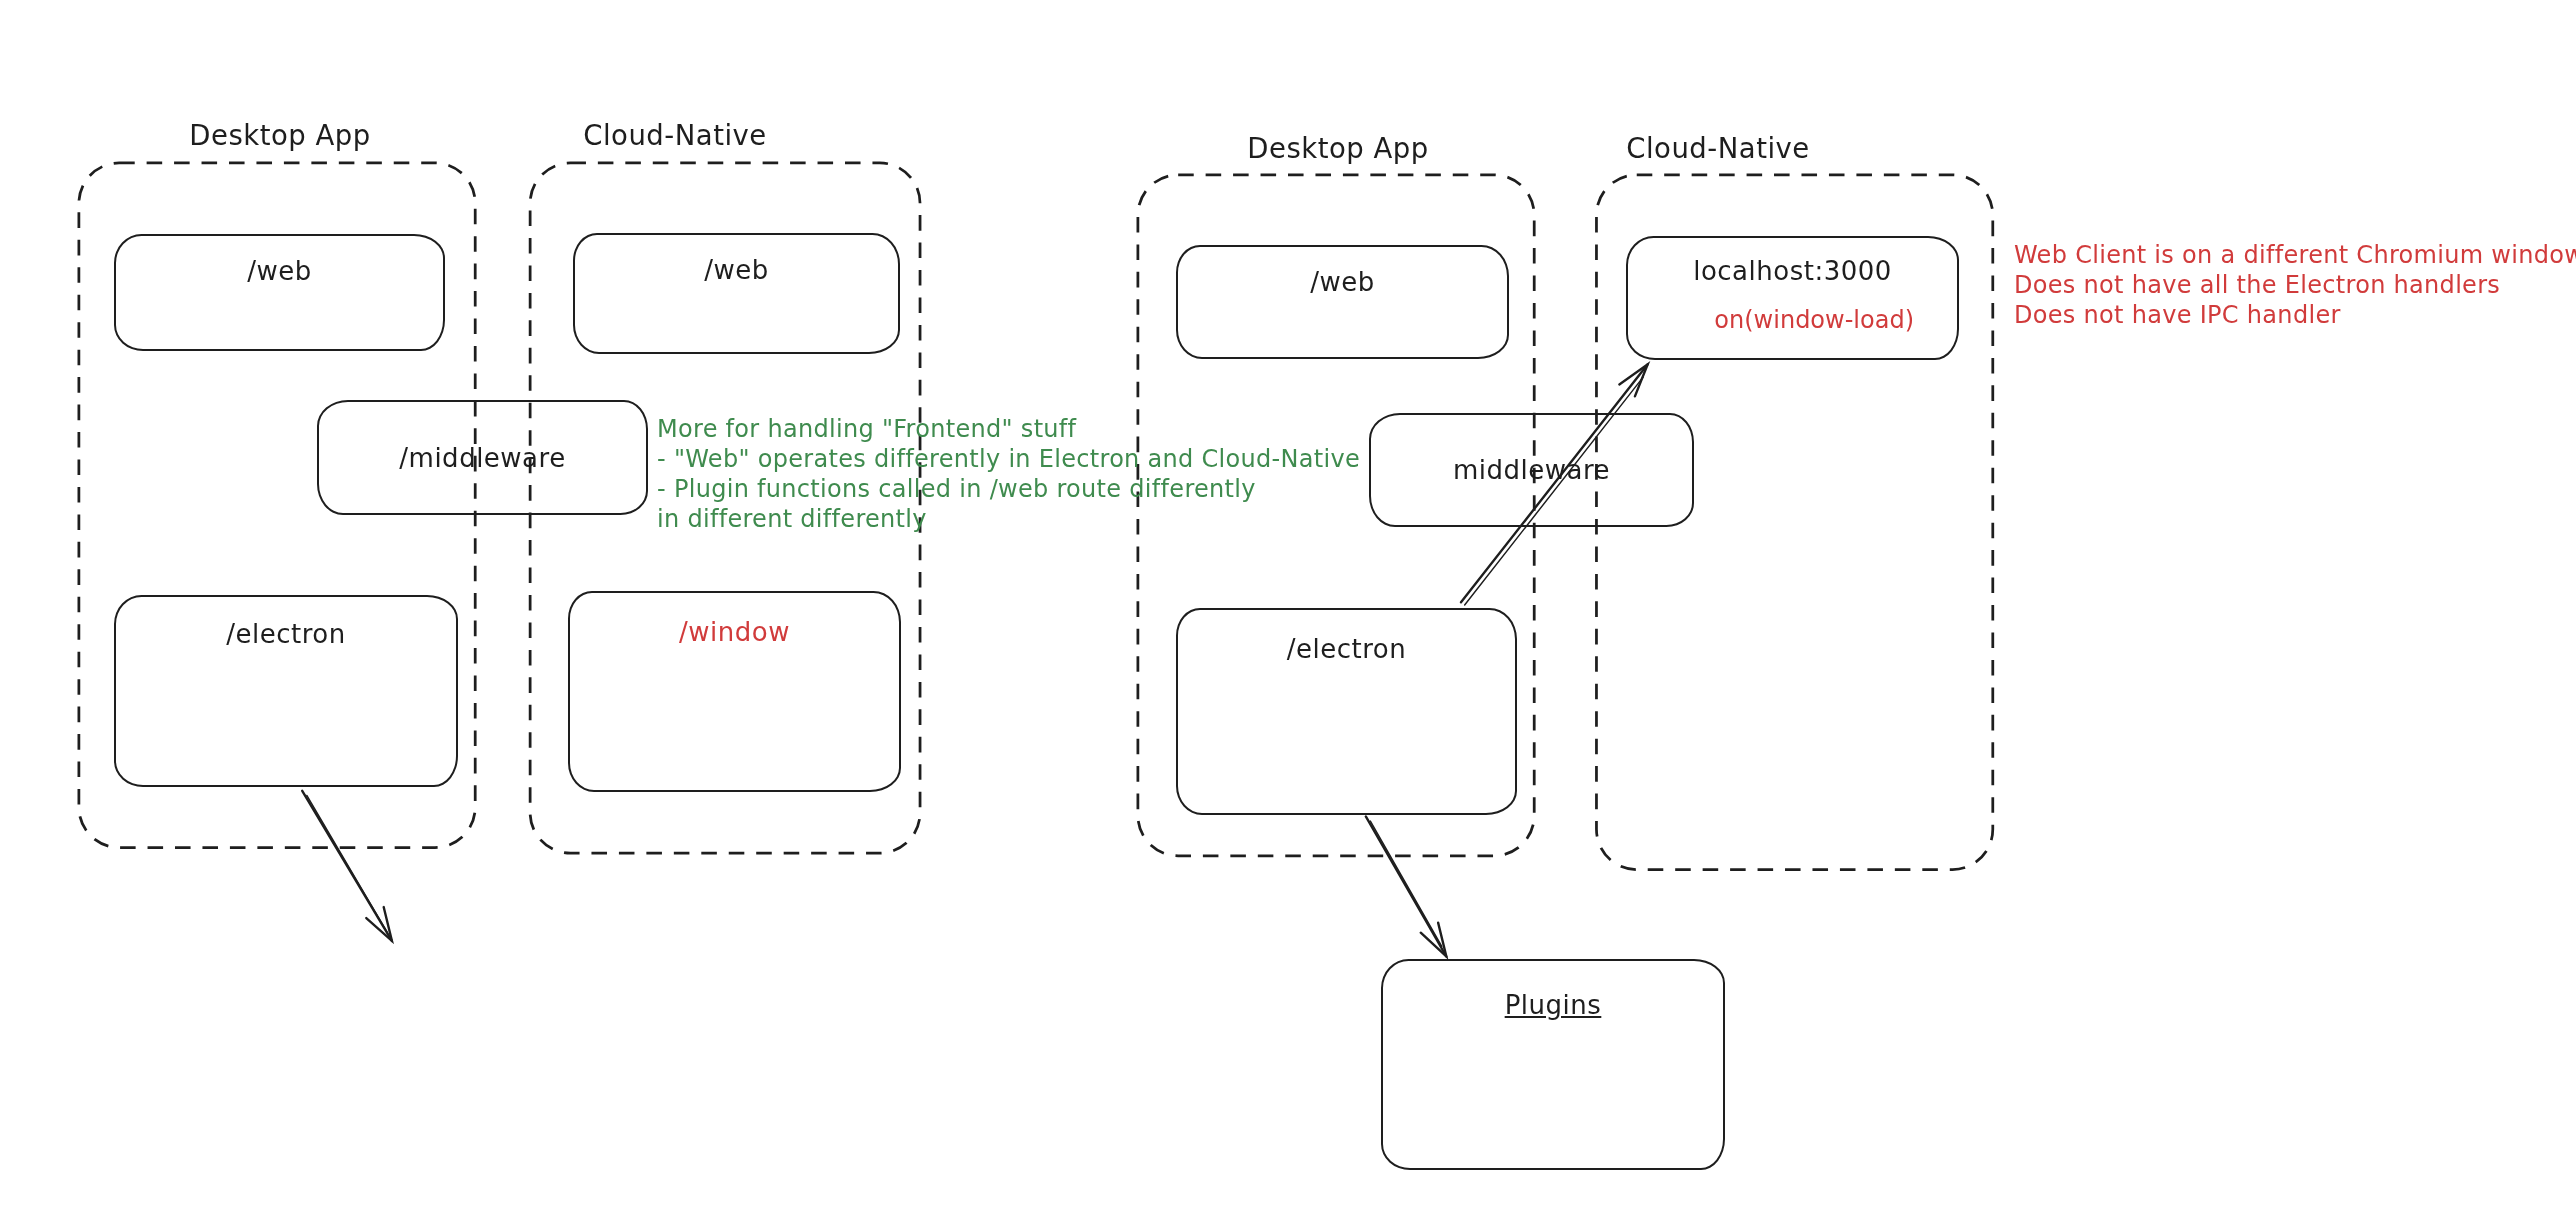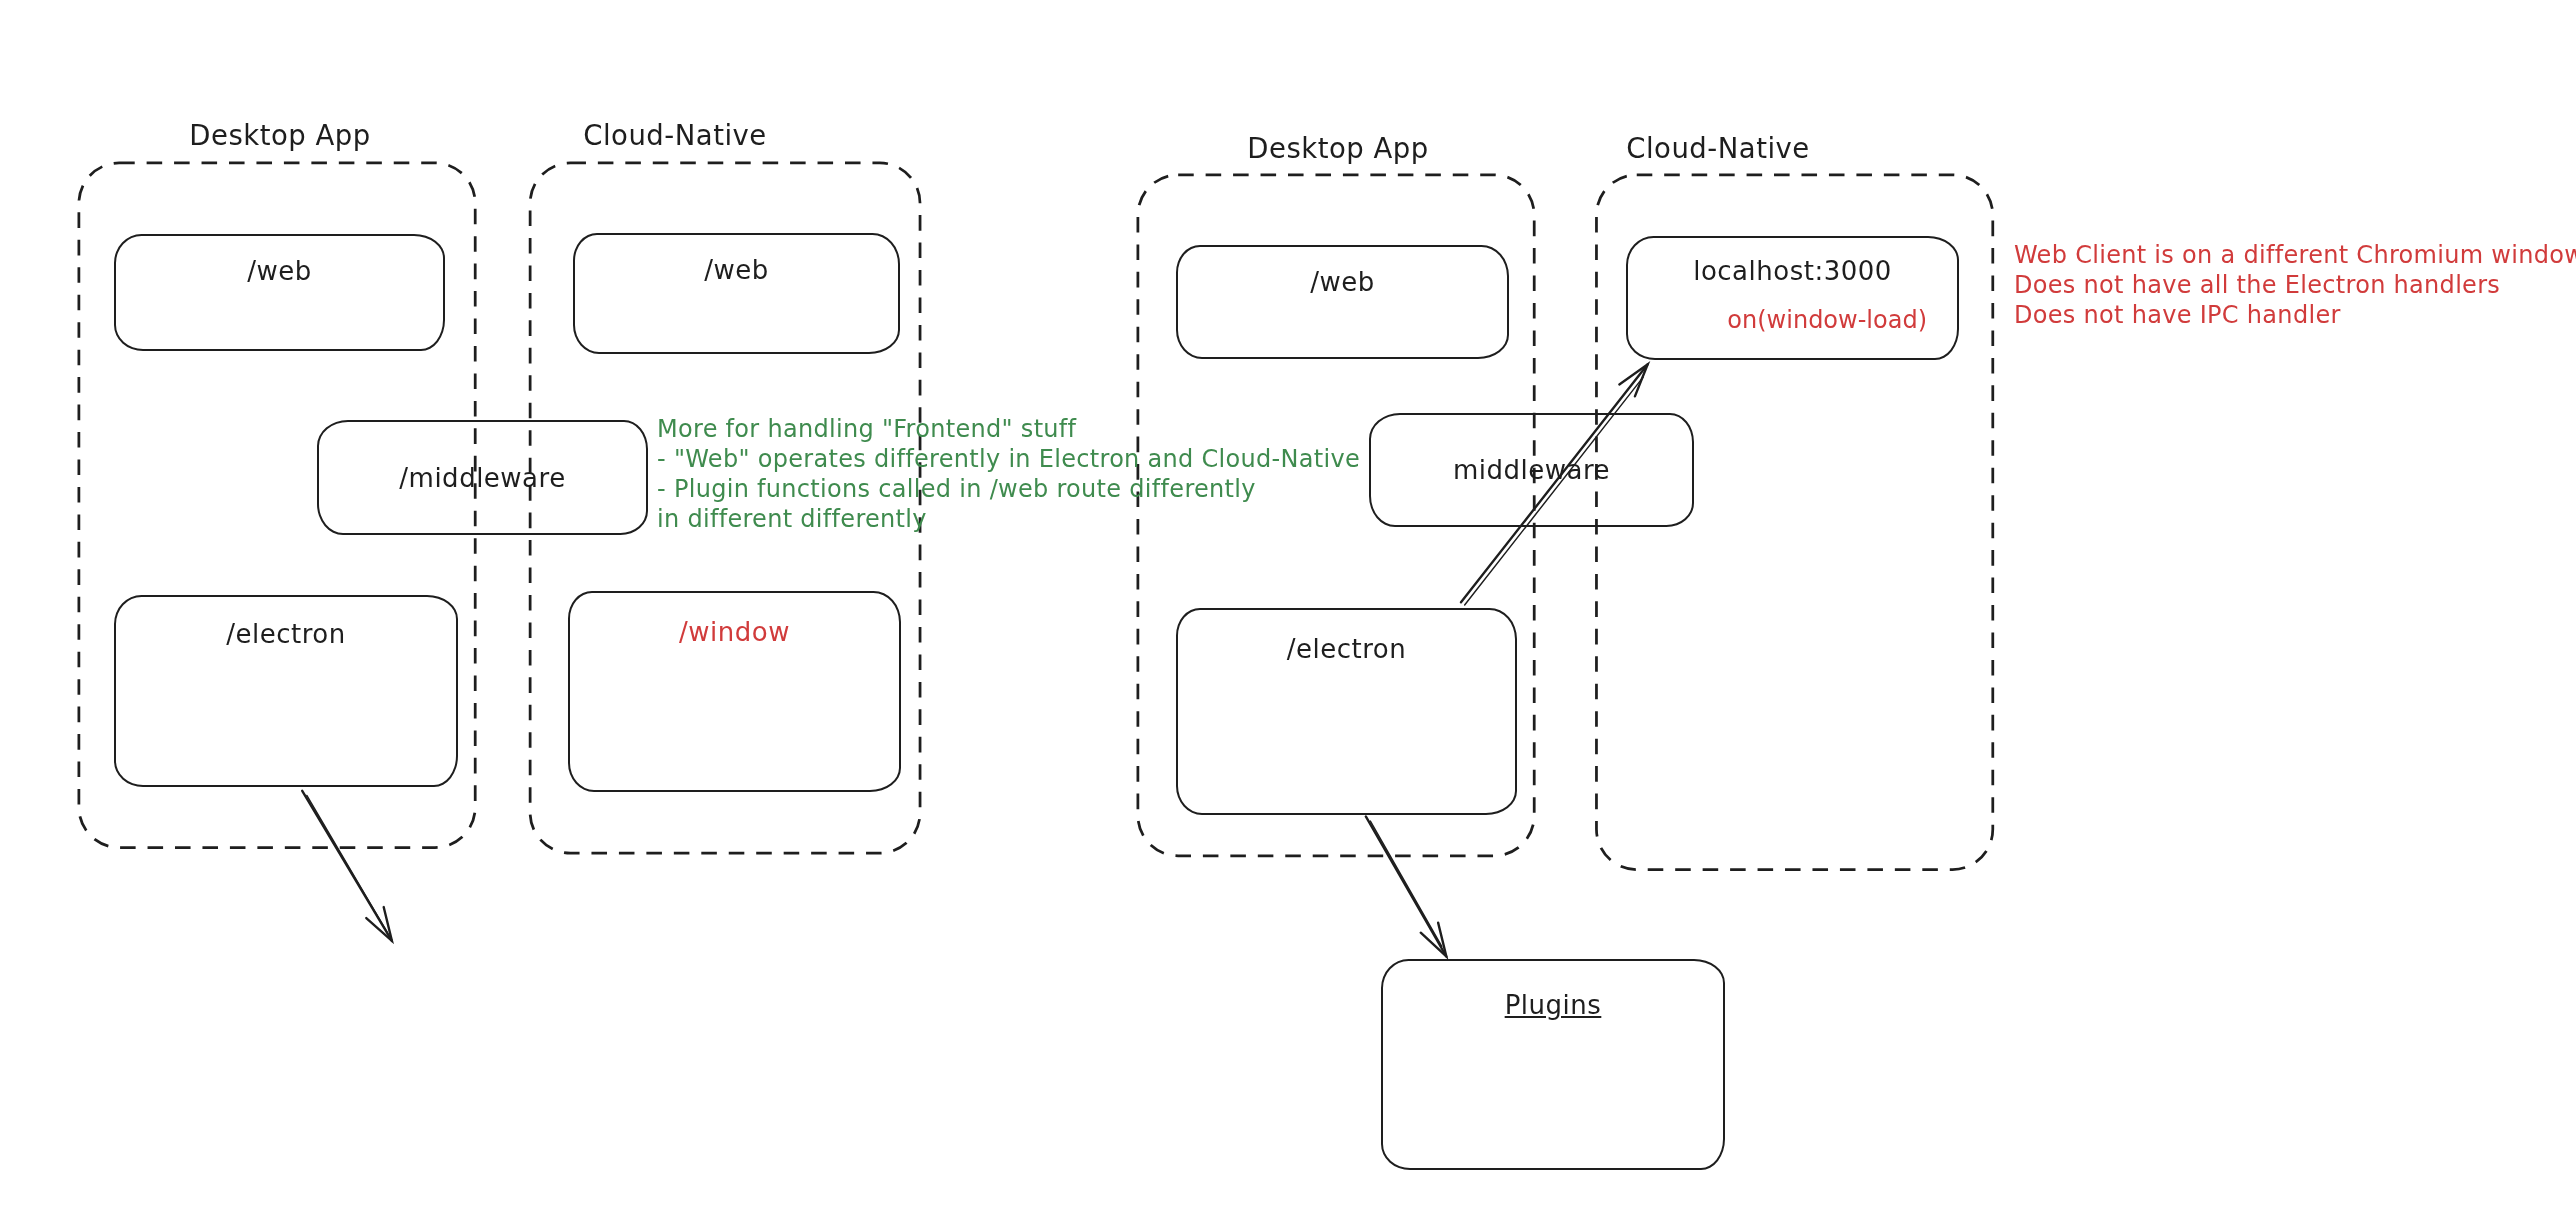--- a/index.html
+++ b/index.html
@@ -63,21 +63,21 @@
     font-size: 24px;
     line-height: 30px;
     letter-spacing: 0.3px;
     white-space: nowrap;
   }
   .note-green { color: #3f8b4e; }
   .note-red   { color: #d13b3b; }
   .red-text   { color: #d13b3b; }
   .localhost-sub {
     text-align: right;
-    padding-right: 30px;
+    padding-right: 43px;
     font-size: 24px;
     margin-top: 20px;
     white-space: nowrap;
   }
 </style>
 </head>
 <body>
 
 <div class="canvas">
 
@@ -112,21 +112,21 @@
   <div class="section-label" style="left:675px; top:119px;">Cloud-Native</div>
 
   <div class="box r1" style="left:114px; top:234px; width:331px; height:117px;">
     <div class="box-label" style="padding-top:20px;">/web</div>
   </div>
 
   <div class="box r2" style="left:573px; top:233px; width:327px; height:121px;">
     <div class="box-label" style="padding-top:20px;">/web</div>
   </div>
 
-  <div class="box r3 center-label" style="left:317px; top:420px; width:331px; height:115px;">
+  <div class="box r3 center-label" style="left:317px; top:400px; width:331px; height:115px;">
     <div class="box-label">/middleware</div>
   </div>
 
   <div class="box r1" style="left:114px; top:595px; width:344px; height:192px;">
     <div class="box-label" style="padding-top:22px;">/electron</div>
   </div>
 
   <div class="box r2" style="left:568px; top:591px; width:333px; height:201px;">
     <div class="box-label red-text" style="padding-top:24px;">/window</div>
   </div>

